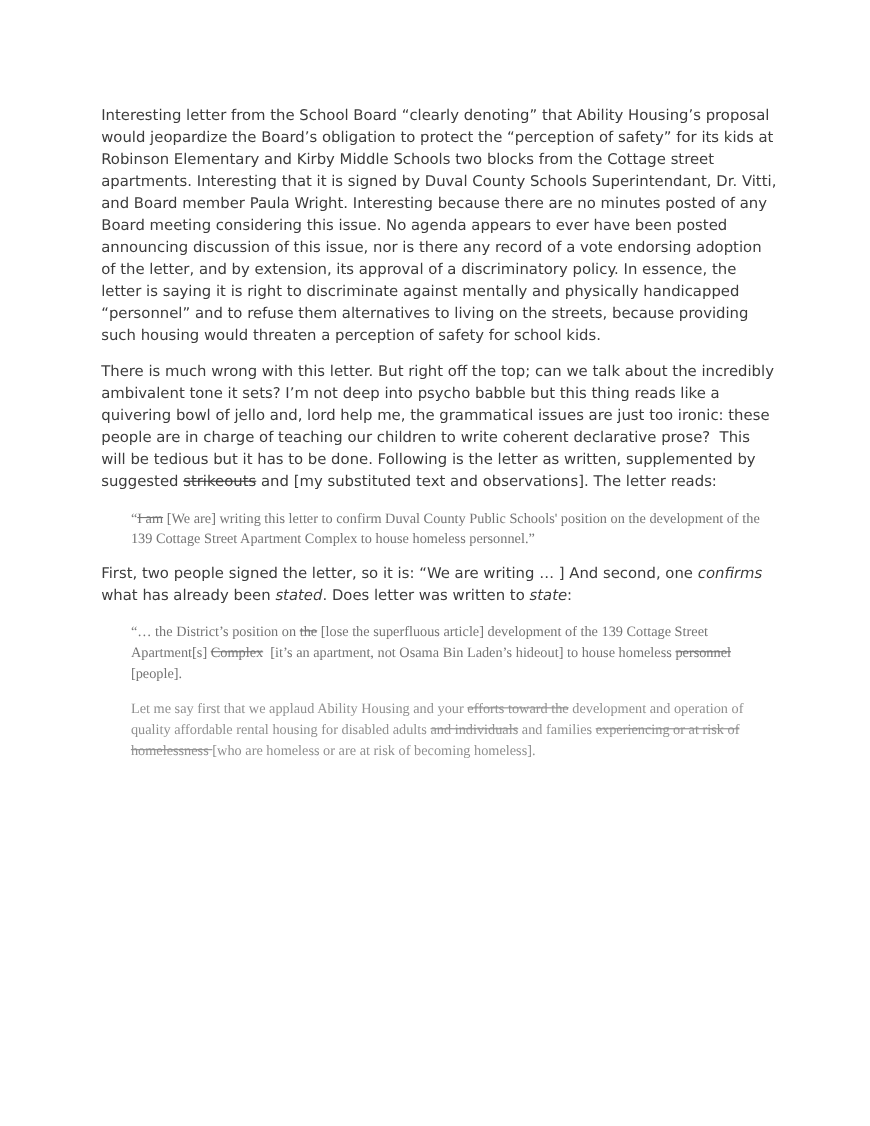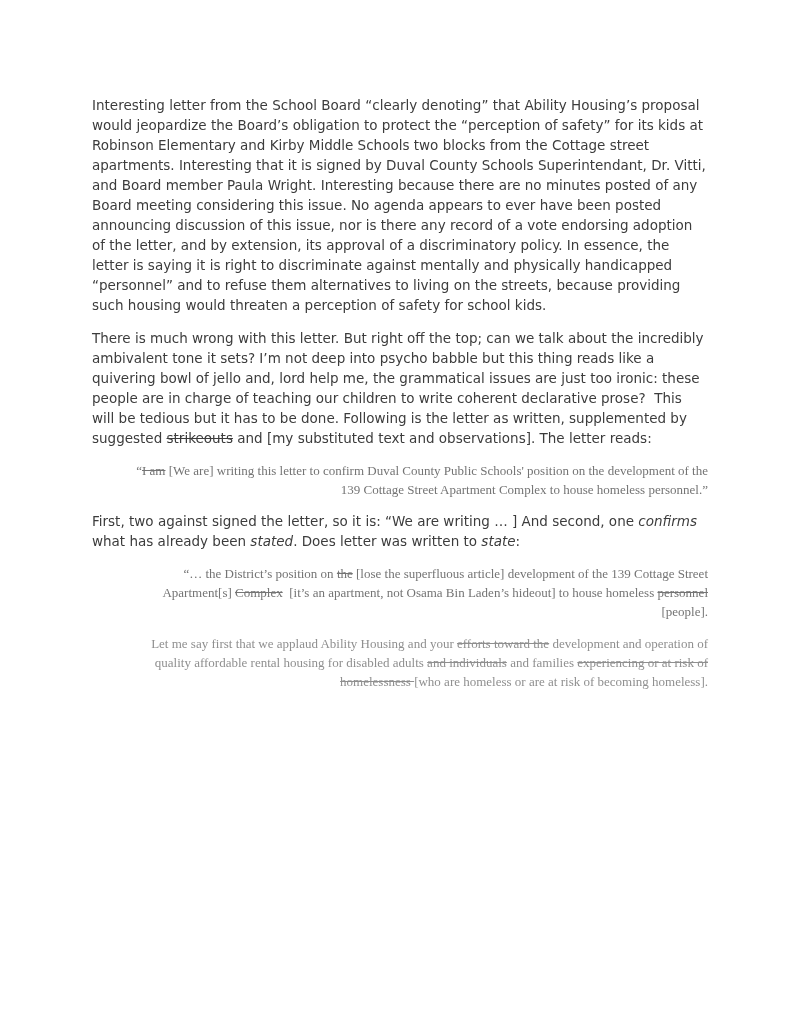--- a/index.html
+++ b/index.html
@@ -28,35 +28,34 @@
     line-height: 20px;
     color: var(--body-text, #3c3c3c);
     margin: 0 0 13px 0;
   }
   .quote {
     font-family: "Liberation Serif", "DejaVu Serif", serif;
     font-size: 13px;
     line-height: 19px;
     color: var(--quote-text, #747474);
     margin: 0 0 12px 27px;
-    text-align: right;
   }
   .quote.light {
     color: var(--quote-light-text, #8f8f8f);
   }
   #letter-quote-2 { }
   #letter-quote-3 { margin-top: 13px; margin-bottom: 9px; }
   .strike { text-decoration: line-through; }
   .italic { font-style: italic; }
 </style>
 </head>
 <body>
 
 <div class="page">
   <div class="content" id="doc-content">
       <div class="block paragraph" id="intro-paragraph"><span class="">Interesting letter from the School Board “clearly denoting” that Ability Housing’s proposal would jeopardize the Board’s obligation to protect the “perception of safety” for its kids at Robinson Elementary and Kirby Middle Schools two blocks from the Cottage street apartments. Interesting that it is signed by Duval County Schools Superintendant, Dr. Vitti, and Board member Paula Wright. Interesting because there are no minutes posted of any Board meeting considering this issue. No agenda appears to ever have been posted announcing discussion of this issue, nor is there any record of a vote endorsing adoption of the letter, and by extension, its approval of a discriminatory policy. In essence, the letter is saying it is right to discriminate against mentally and physically handicapped “personnel” and to refuse them alternatives to living on the streets, because providing such housing would threaten a perception of safety for school kids.</span></div>
       <div class="block paragraph" id="critique-paragraph"><span class="">There is much wrong with this letter. But right off the top; can we talk about the incredibly ambivalent tone it sets? I’m not deep into psycho babble but this thing reads like a quivering bowl of jello and, lord help me, the grammatical issues are just too ironic: these people are in charge of teaching our children to write coherent declarative prose?&nbsp; This will be tedious but it has to be done. Following is the letter as written, supplemented by suggested </span><span class="strike">strikeouts</span><span class=""> and [my substituted text and observations]. The letter reads:</span></div>
       <div class="block quote" id="letter-quote-1"><span class="">“</span><span class="strike">I am</span><span class=""> [We are] writing this letter to confirm Duval County Public Schools' position on the development of the 139 Cottage Street Apartment Complex to house homeless personnel.”</span></div>
-      <div class="block paragraph" id="commentary-paragraph-1"><span class="">First, two against signed the letter, so it is: “We are writing … ] And second, one </span><span class=" italic">confirms</span><span class=""> what has already been </span><span class=" italic">stated</span><span class="">. Does letter was written to </span><span class=" italic">state</span><span class="">:</span></div>
+      <div class="block paragraph" id="commentary-paragraph-1"><span class="">First, two people signed the letter, so it is: “We are writing … ] And second, one </span><span class=" italic">confirms</span><span class=""> what has already been </span><span class=" italic">stated</span><span class="">. Does letter was written to </span><span class=" italic">state</span><span class="">:</span></div>
       <div class="block quote" id="letter-quote-2"><span class="">“… the District’s position on </span><span class="strike">the</span><span class=""> [lose the superfluous article] development of the 139 Cottage Street Apartment[s] </span><span class="strike">Complex</span><span class=""> &nbsp;[it’s an apartment, not Osama Bin Laden’s hideout] to house homeless </span><span class="strike">personnel</span><span class=""> [people].</span></div>
       <div class="block quote light" id="letter-quote-3"><span class="">Let me say first that we applaud Ability Housing and your </span><span class="strike">efforts toward the</span><span class=""> development and operation of quality affordable rental housing for disabled adults </span><span class="strike">and individuals</span><span class=""> and families </span><span class="strike">experiencing or at risk of homelessness </span><span class="">[who are homeless or are at risk of becoming homeless].</span></div>
     </div>
 </div>
 
 </body></html>

